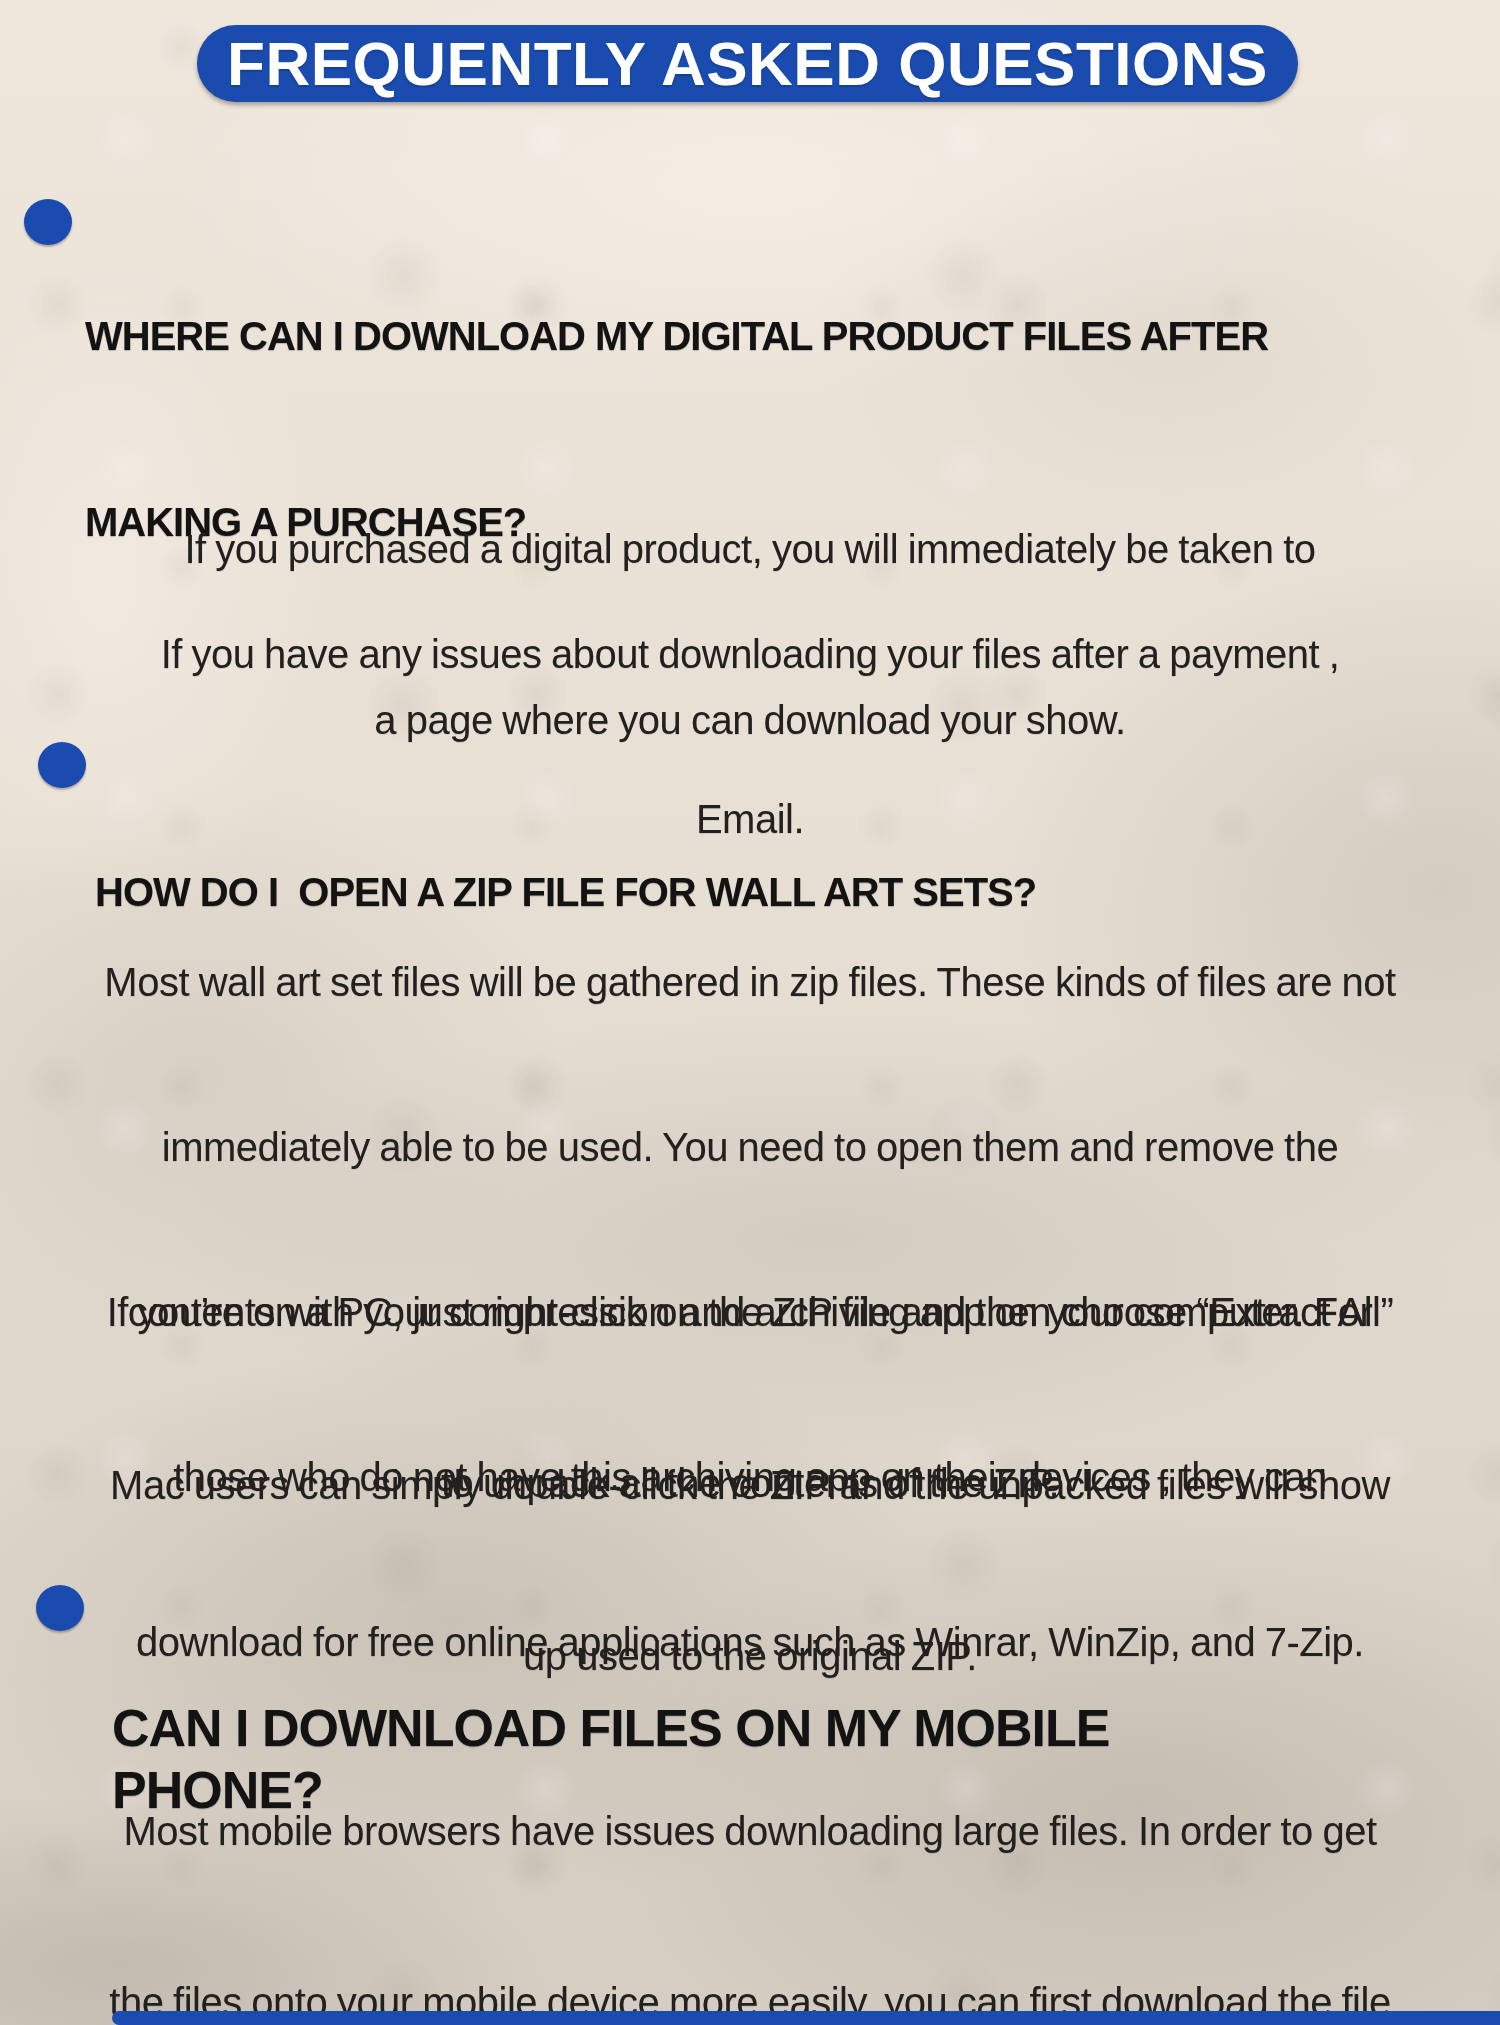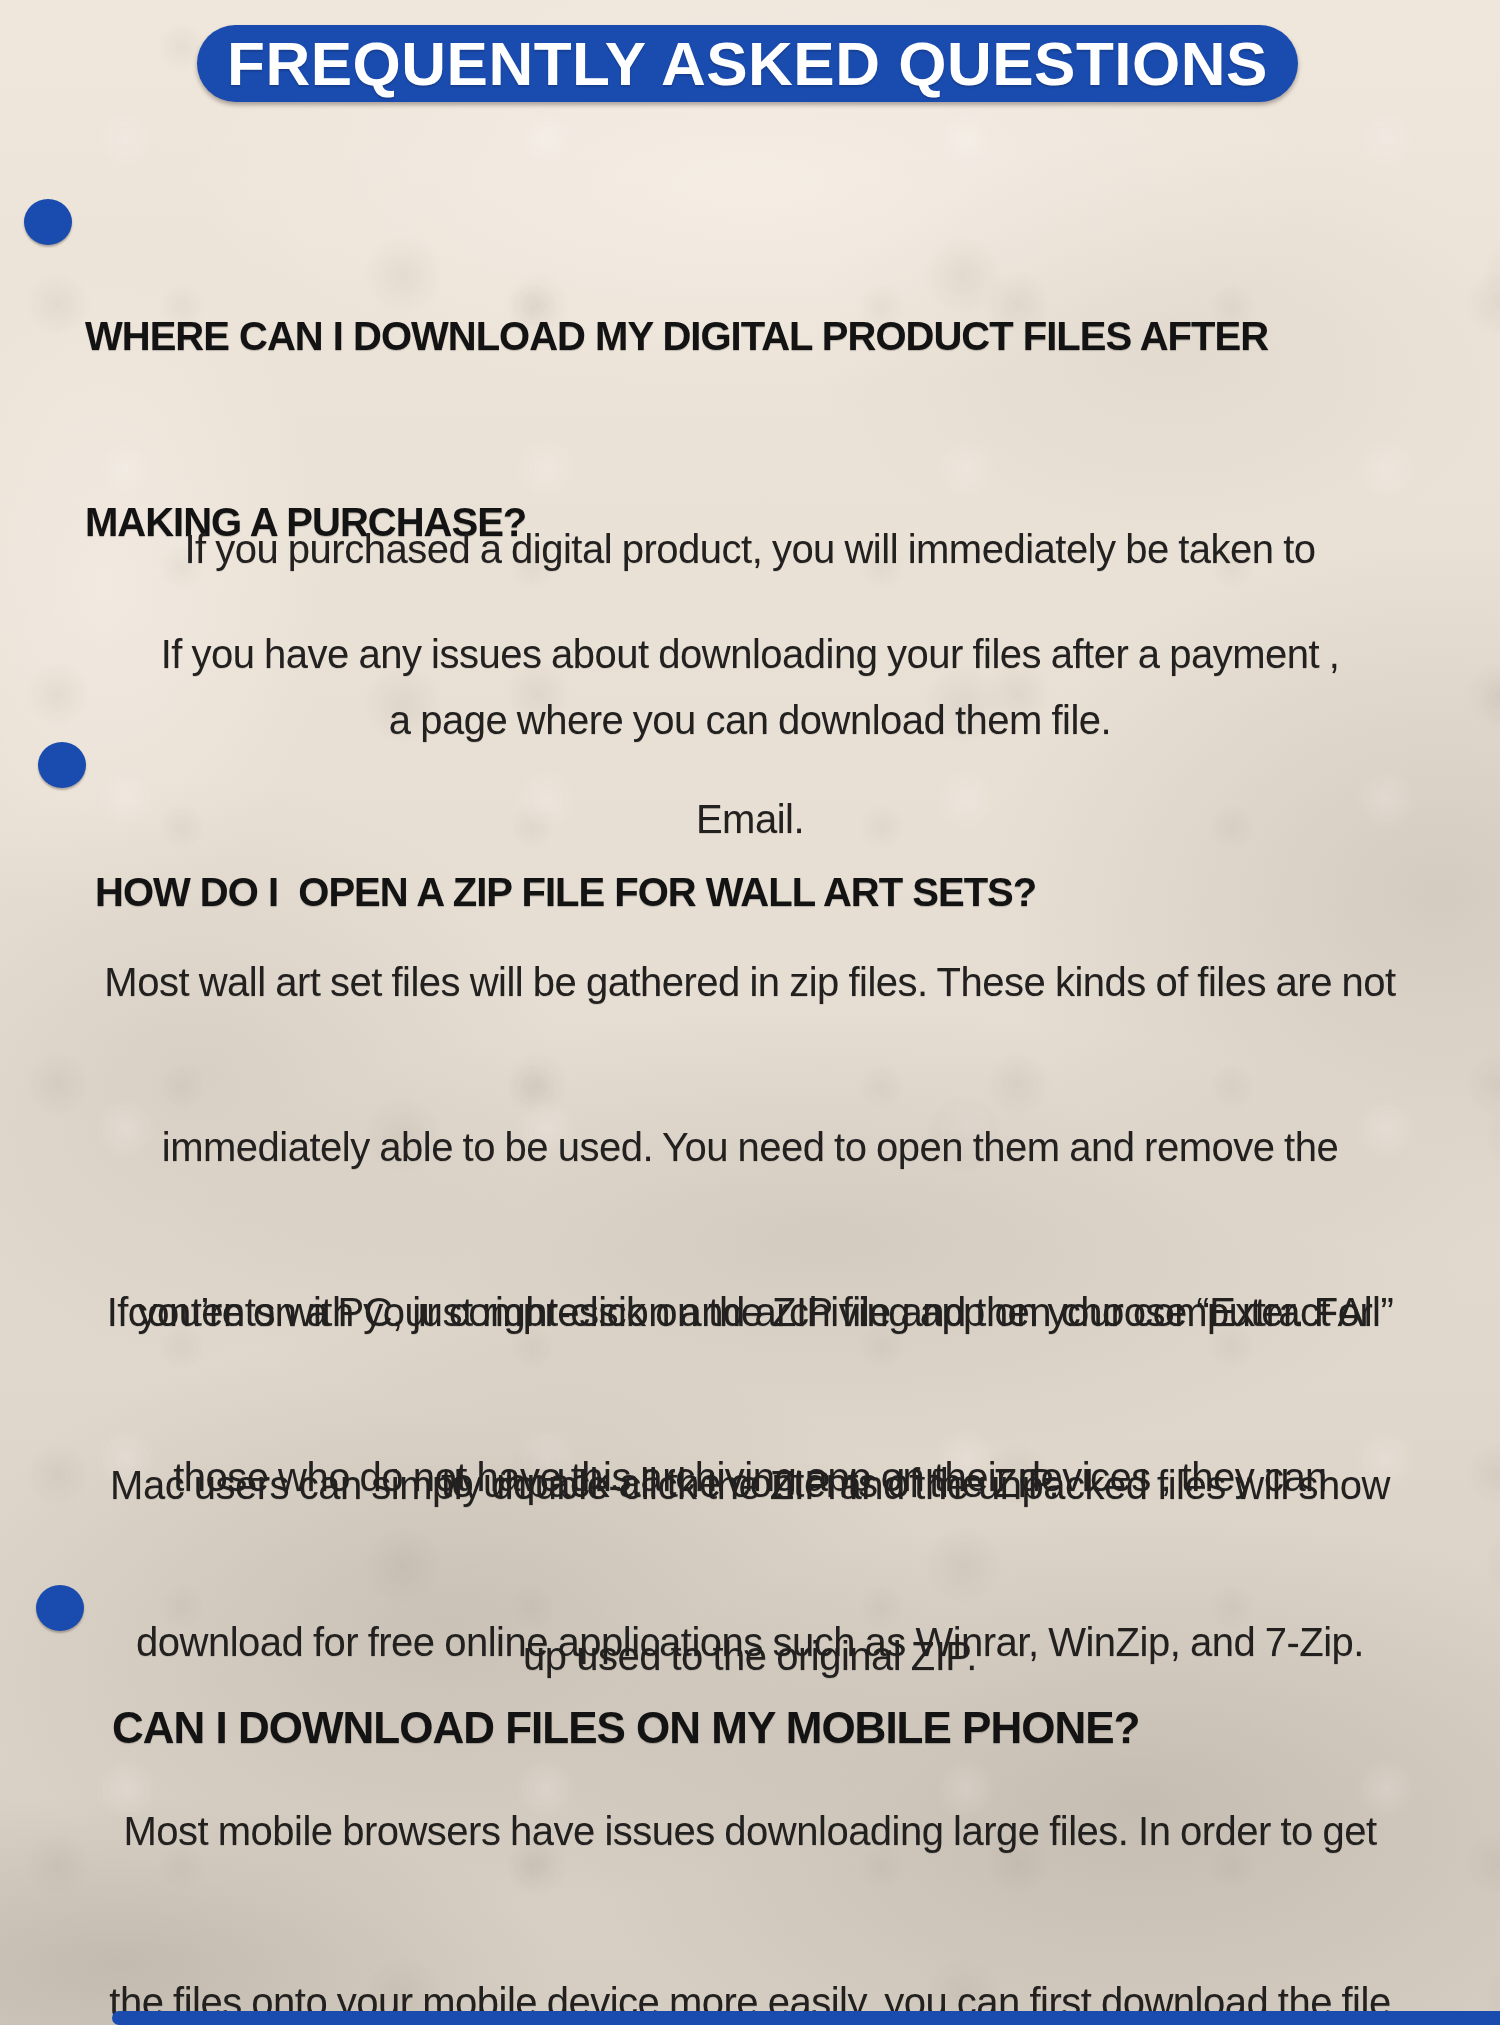--- a/index.html
+++ b/index.html
@@ -59,21 +59,21 @@
   .dot.d3{left:36px;top:1585px;}
   .question{
     position:absolute;margin:0;
     font-weight:bold;color:#131313;
     white-space:pre-wrap;
     text-shadow:0 1px 1px rgba(0,0,0,.22);
   }
   .question .qline{display:block;}
   .q1{left:85px;top:181px;width:1290px;font-size:40px;line-height:62px;letter-spacing:-1px;}
   .q2{left:95px;top:737px;width:1060px;font-size:40px;line-height:62px;letter-spacing:-1px;}
-  .q3{left:112px;top:1573px;width:1160px;font-size:44px;line-height:62px;letter-spacing:-1px;}
+  .q3{left:112px;top:1573px;width:1160px;font-size:52px;line-height:62px;letter-spacing:-1px;}
   .answer{
     position:absolute;left:0;width:1500px;margin:0;
     color:#222120;font-size:40px;line-height:57px;
     letter-spacing:-.5px;word-spacing:-1px;
     text-align:center;white-space:pre-wrap;
     text-shadow:0 1px 0 rgba(0,0,0,.10);
   }
   .answer .aline{display:block;}
   .p1{top:407px;}
   .p2{top:517px;line-height:55px;}
@@ -97,21 +97,21 @@
   </div>
 
   <span class="dot d1"></span>
   <h2 class="question q1">
     <span class="qline">WHERE CAN I DOWNLOAD MY DIGITAL PRODUCT FILES AFTER</span>
     <span class="qline">MAKING A PURCHASE?</span>
   </h2>
 
   <p class="answer p1">
     <span class="aline">If you purchased a digital product, you will immediately be taken to</span>
-    <span class="aline">a page where you can download them file.</span>
+    <span class="aline">a page where you can download your show.</span>
   </p>
 
   <p class="answer p2">
     <span class="aline">If you have any issues about downloading your files after a payment ,</span>
     <span class="aline">Email.</span>
   </p>
 
   <span class="dot d2"></span>
   <h2 class="question q2">
     <span class="qline">HOW DO I &nbsp;OPEN A ZIP FILE FOR WALL ART SETS?</span>

